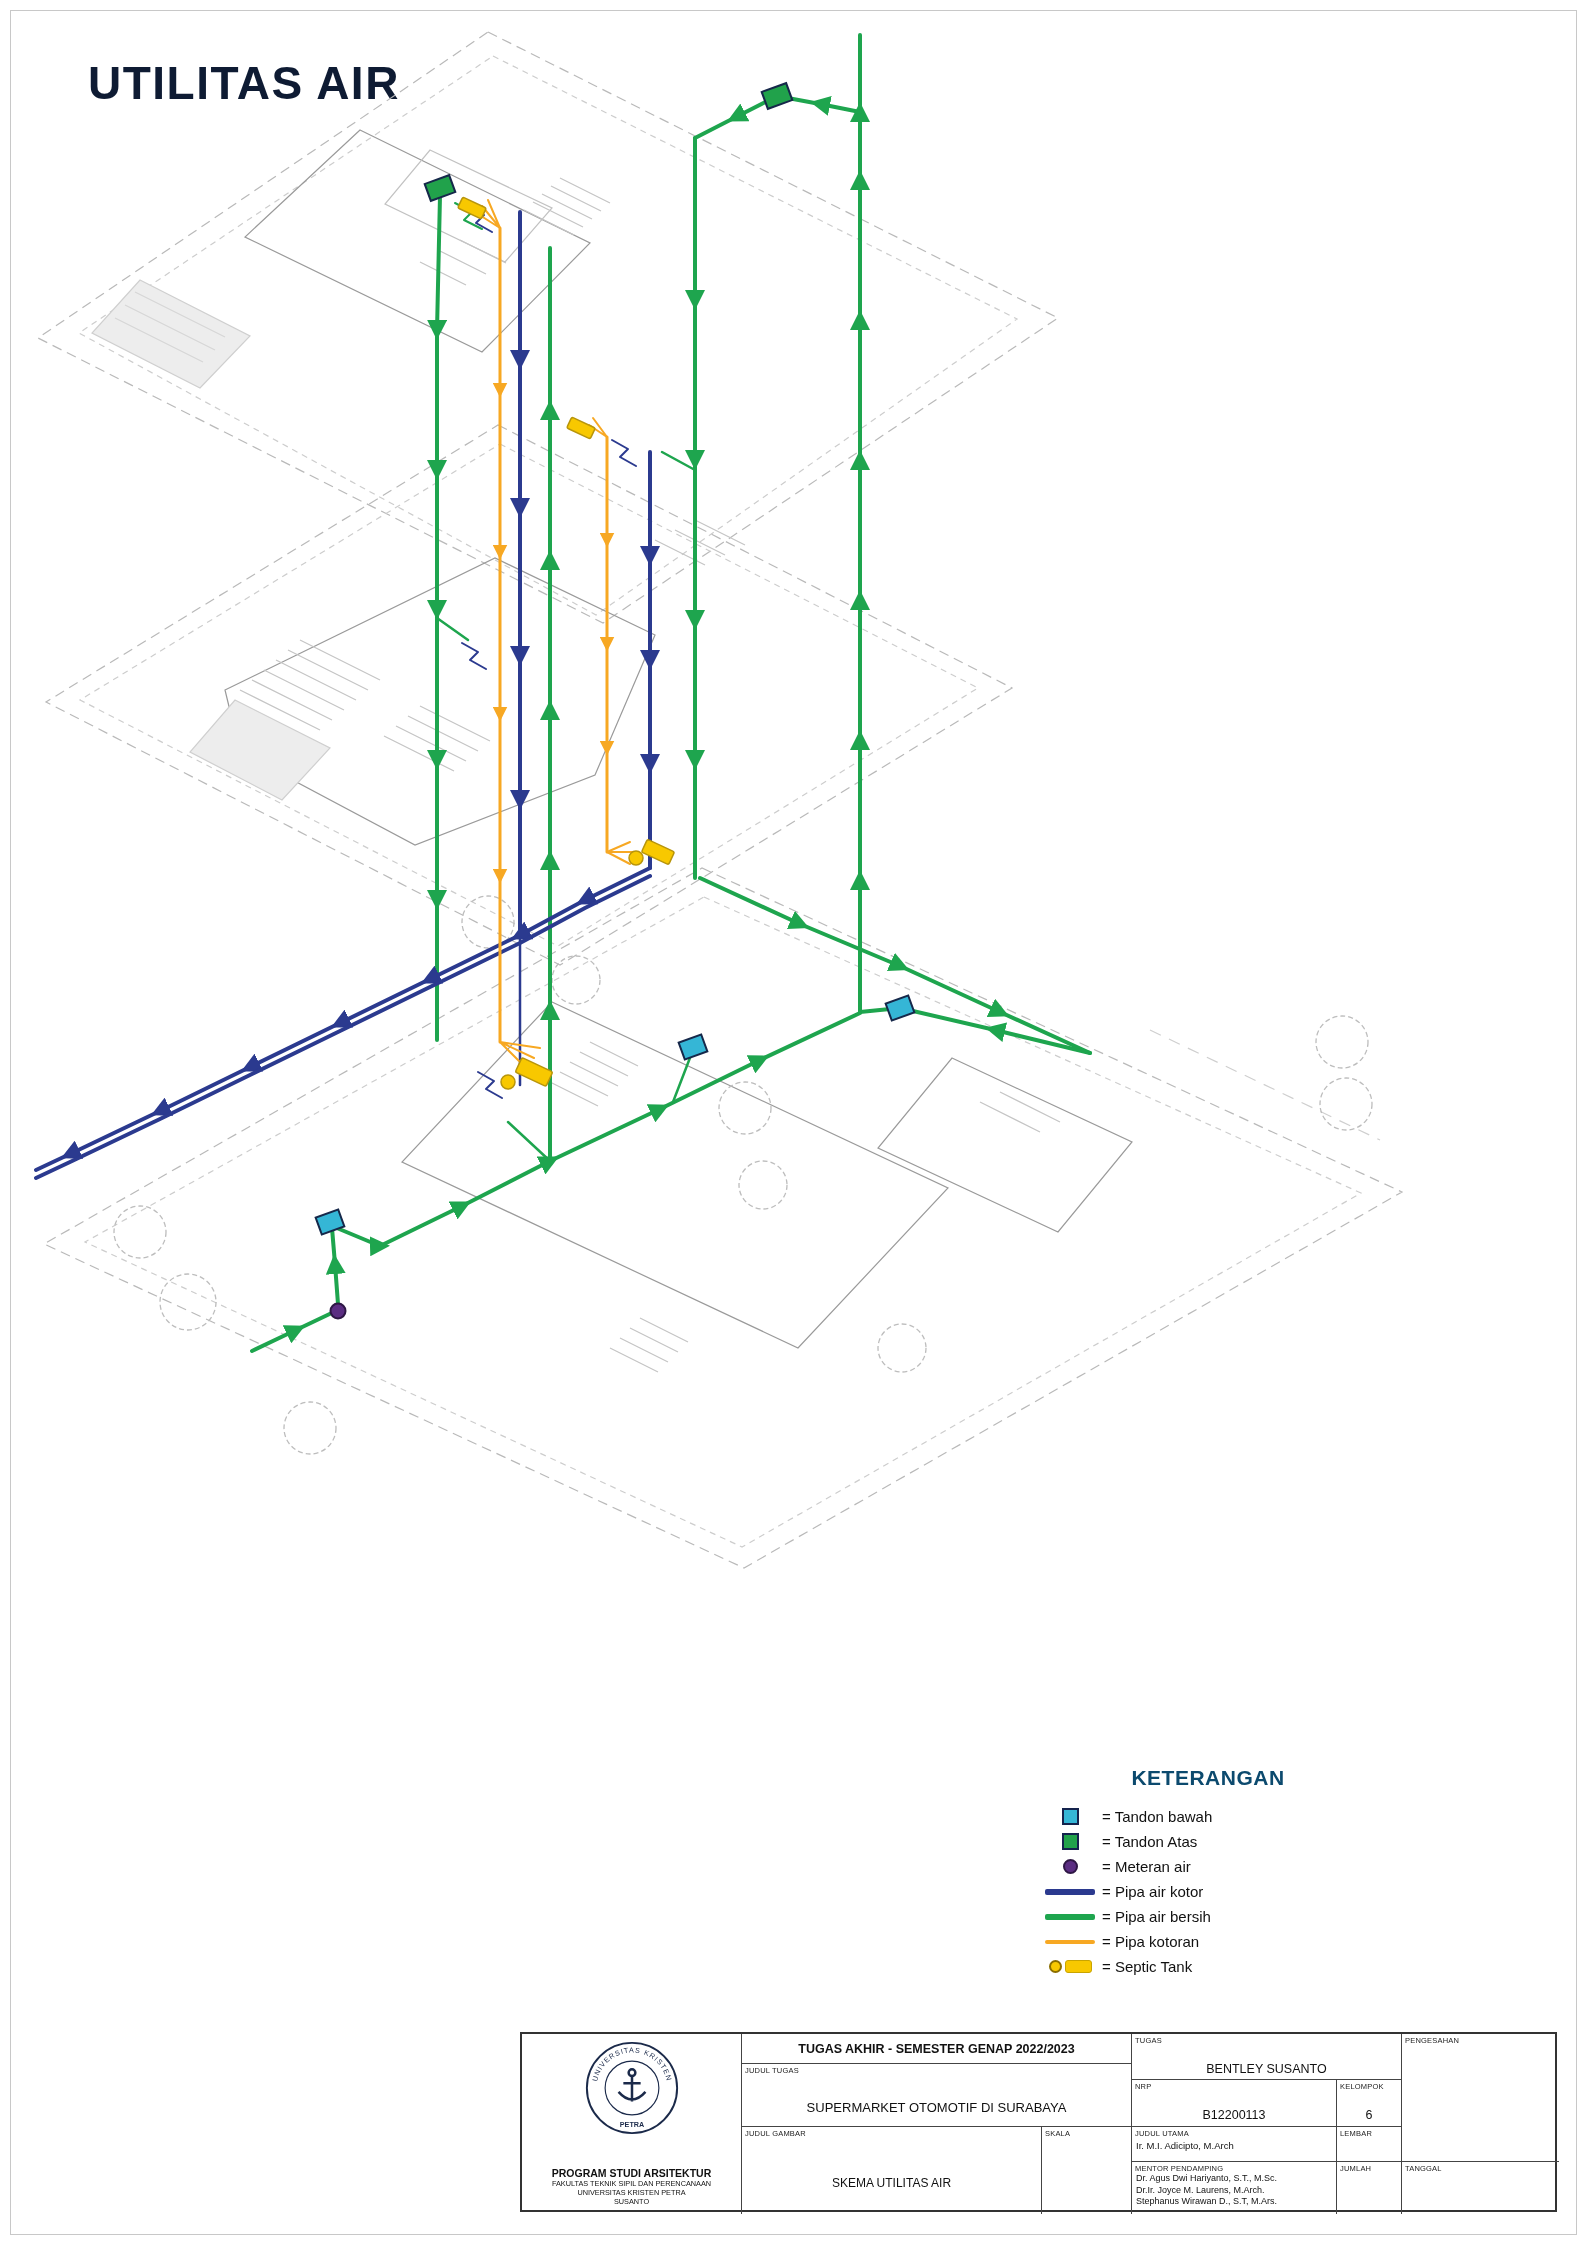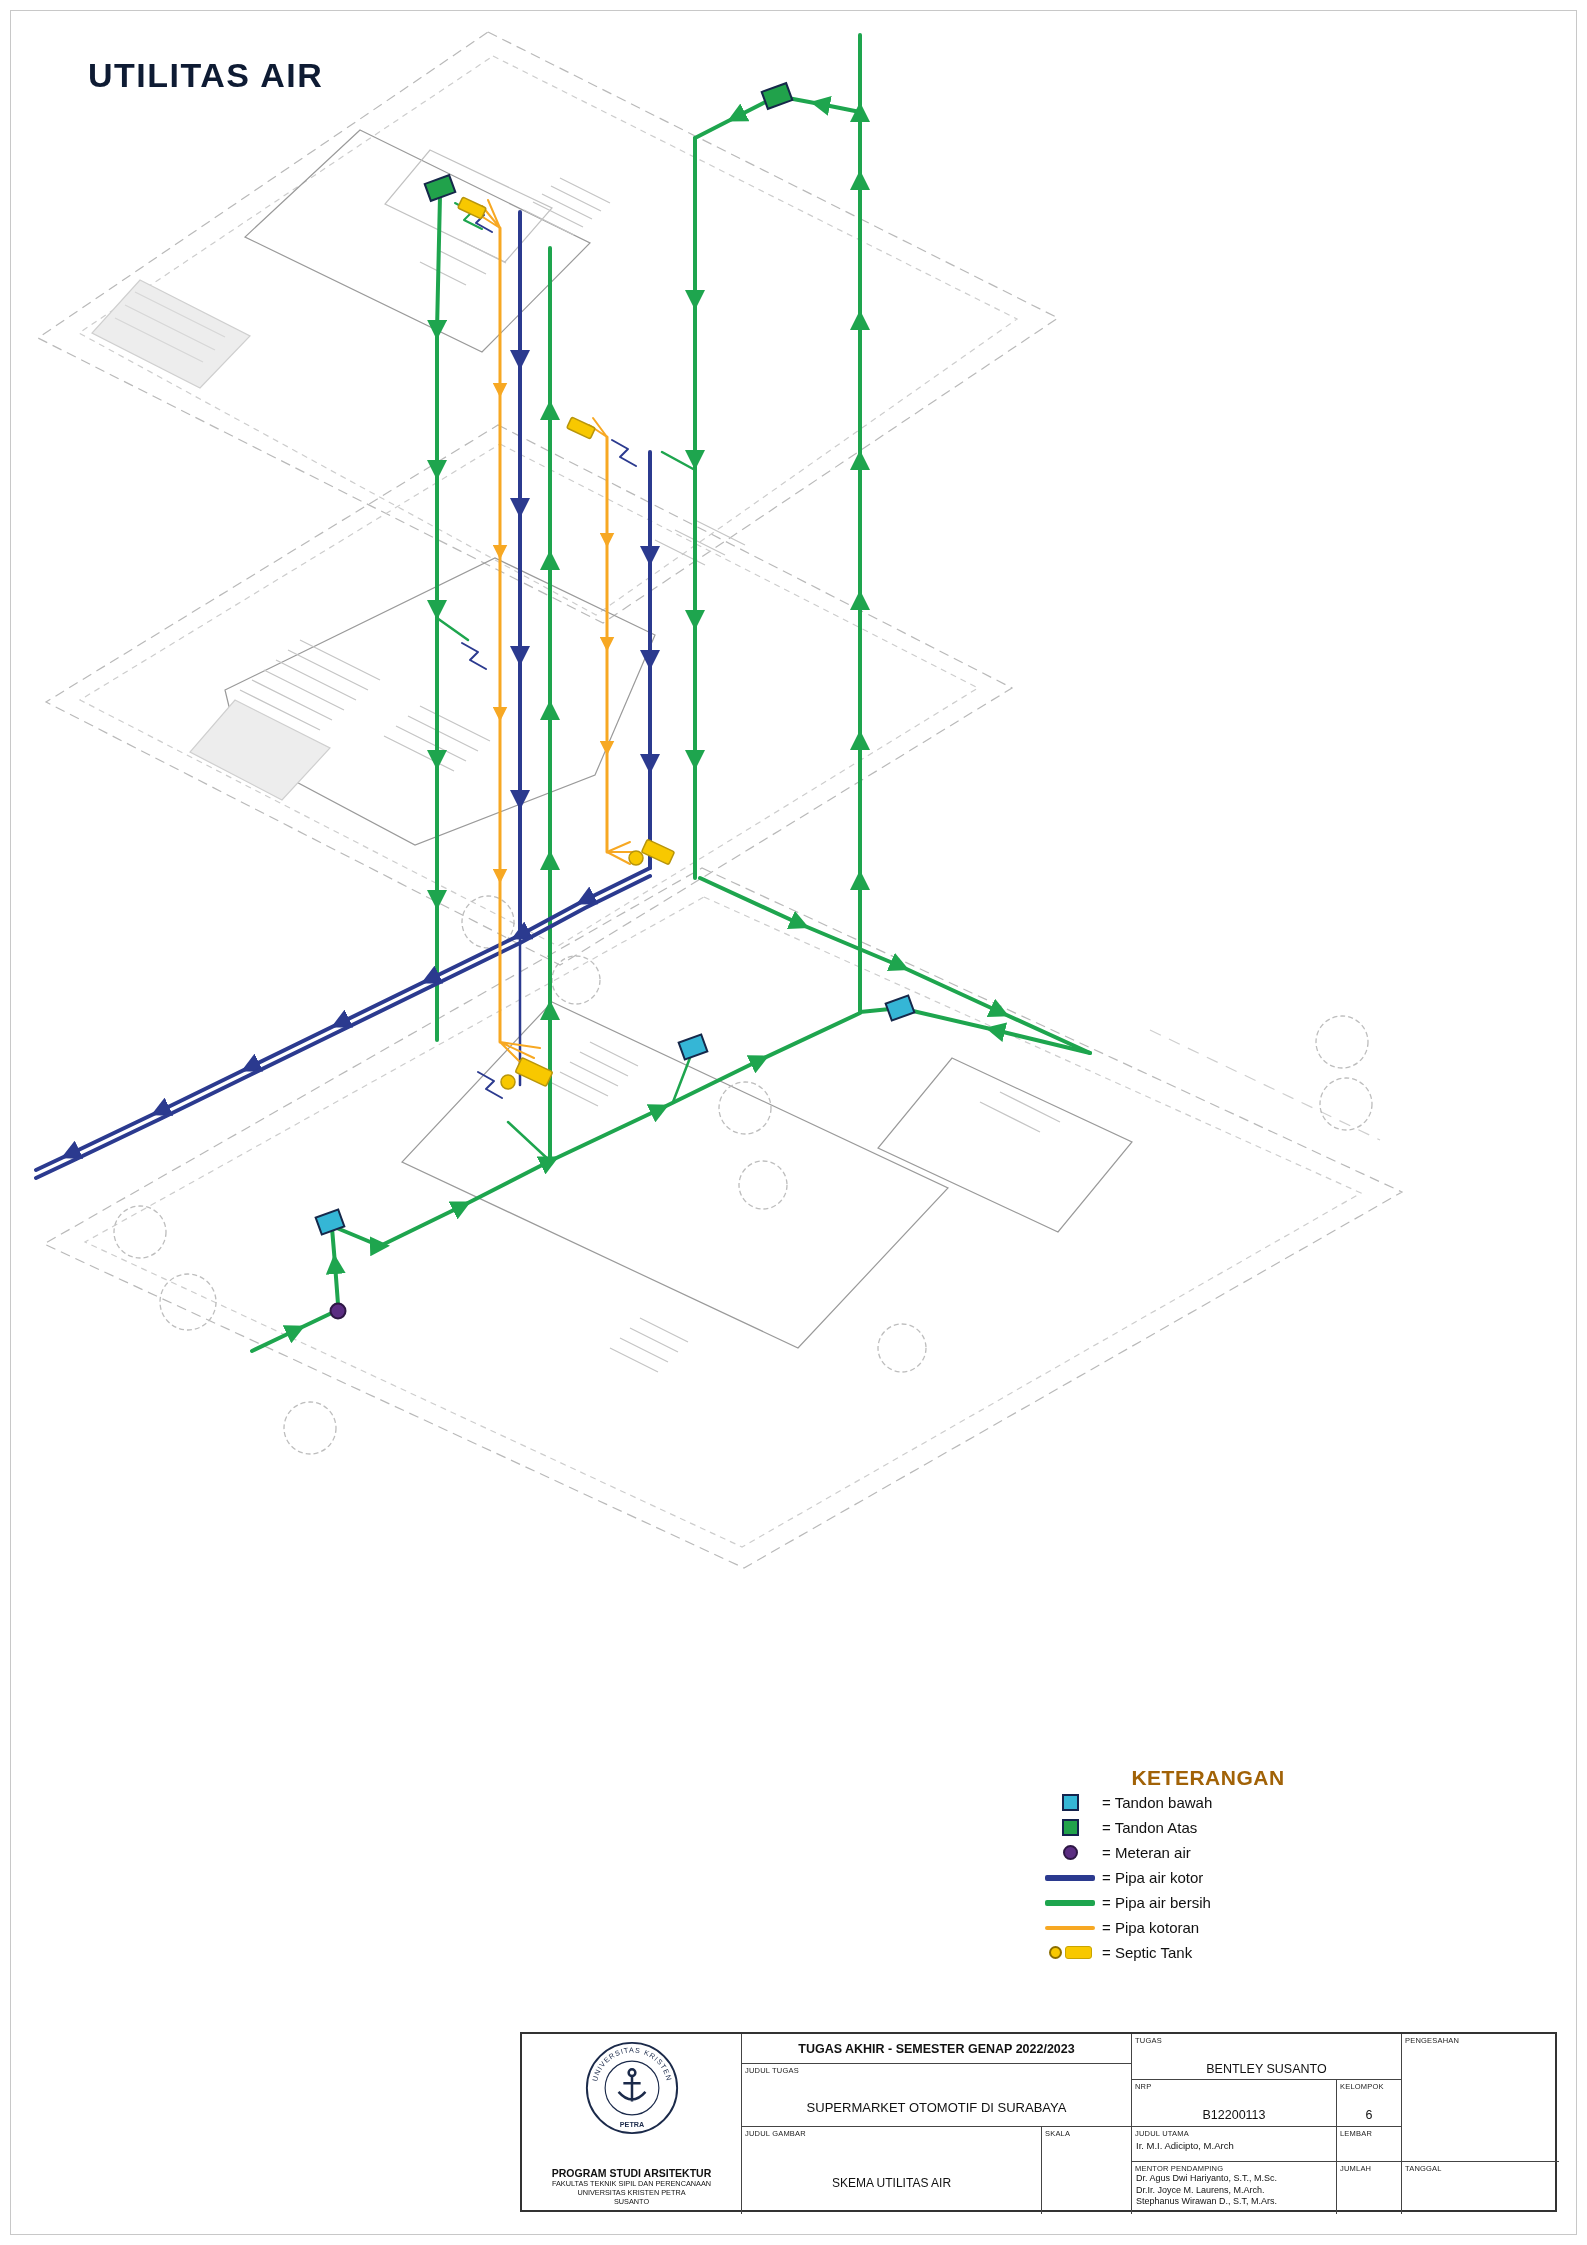--- a/index.html
+++ b/index.html
@@ -1,23 +1,23 @@
 <!DOCTYPE html>
 <html><head>
 <meta charset="utf-8">
 <style>
   *{margin:0;padding:0;box-sizing:border-box}
   html,body{width:1587px;height:2245px;background:#fff;font-family:"Liberation Sans",sans-serif;position:relative;overflow:hidden;color:#111}
   .frame{position:absolute;inset:10px;border:1px solid #c8c8c8;pointer-events:none}
-  .page-title{position:absolute;left:88px;top:56px;font-size:34px;font-weight:800;letter-spacing:1.5px;color:#0e1b33}
+  .page-title{position:absolute;left:88px;top:56px;font-size:46px;font-weight:800;letter-spacing:1.5px;color:#0e1b33}
   svg.diagram{position:absolute;left:0;top:0}
 
   
   .legend{position:absolute;left:1038px;top:1766px;width:340px}
-  .legend-title{font-size:21px;font-weight:800;text-align:center;letter-spacing:.5px;color:#a16207}
+  .legend-title{font-size:21px;font-weight:800;text-align:center;margin-bottom:14px;letter-spacing:.5px;color:#0c4a6e}
   .leg-row{display:flex;align-items:center;height:25px}
   .sym{flex:0 0 64px;display:flex;align-items:center;justify-content:center}
   .leg-label{font-size:15px}
   .sq{width:17px;height:17px;border:2.5px solid #14234d}
   .circ{width:15px;height:15px;border-radius:50%;border:2px solid #2e1745}
   .linebar{width:50px;border-radius:2px}
   .septic-wrap{display:flex;align-items:center}
   .septic-circ{width:13px;height:13px;border-radius:50%;border:2px solid #8a6d00}
   .septic-bar{width:27px;height:13px;border-radius:3px;margin-left:3px;border:1px solid #c9a400}
 

